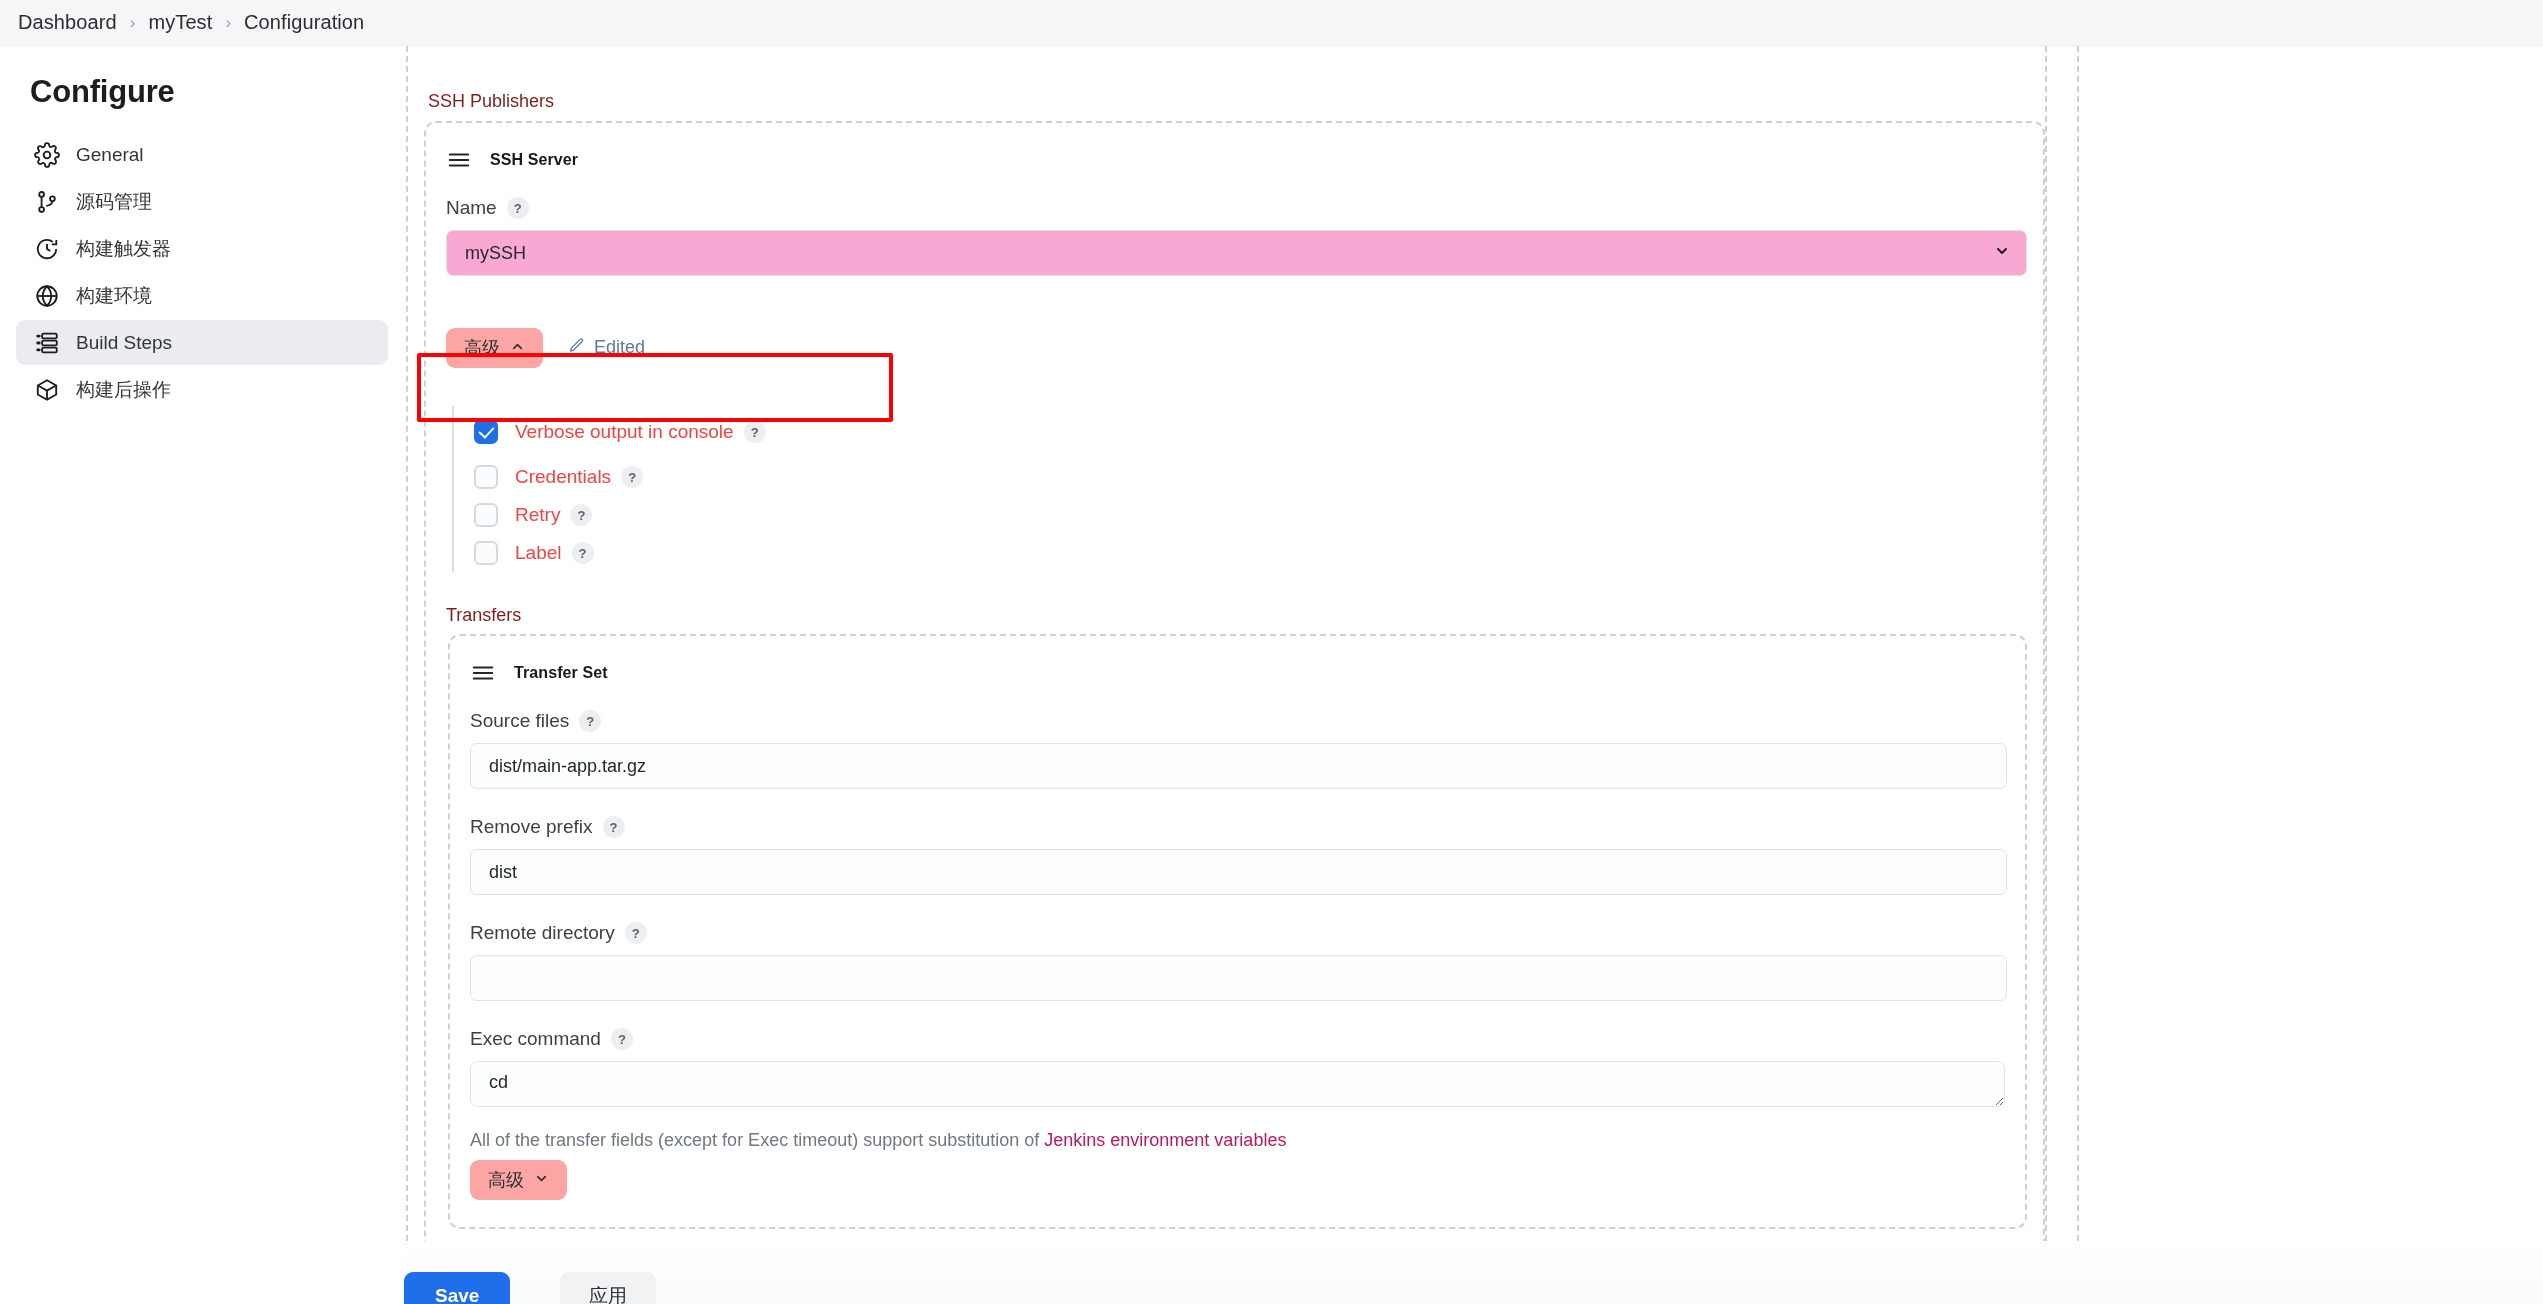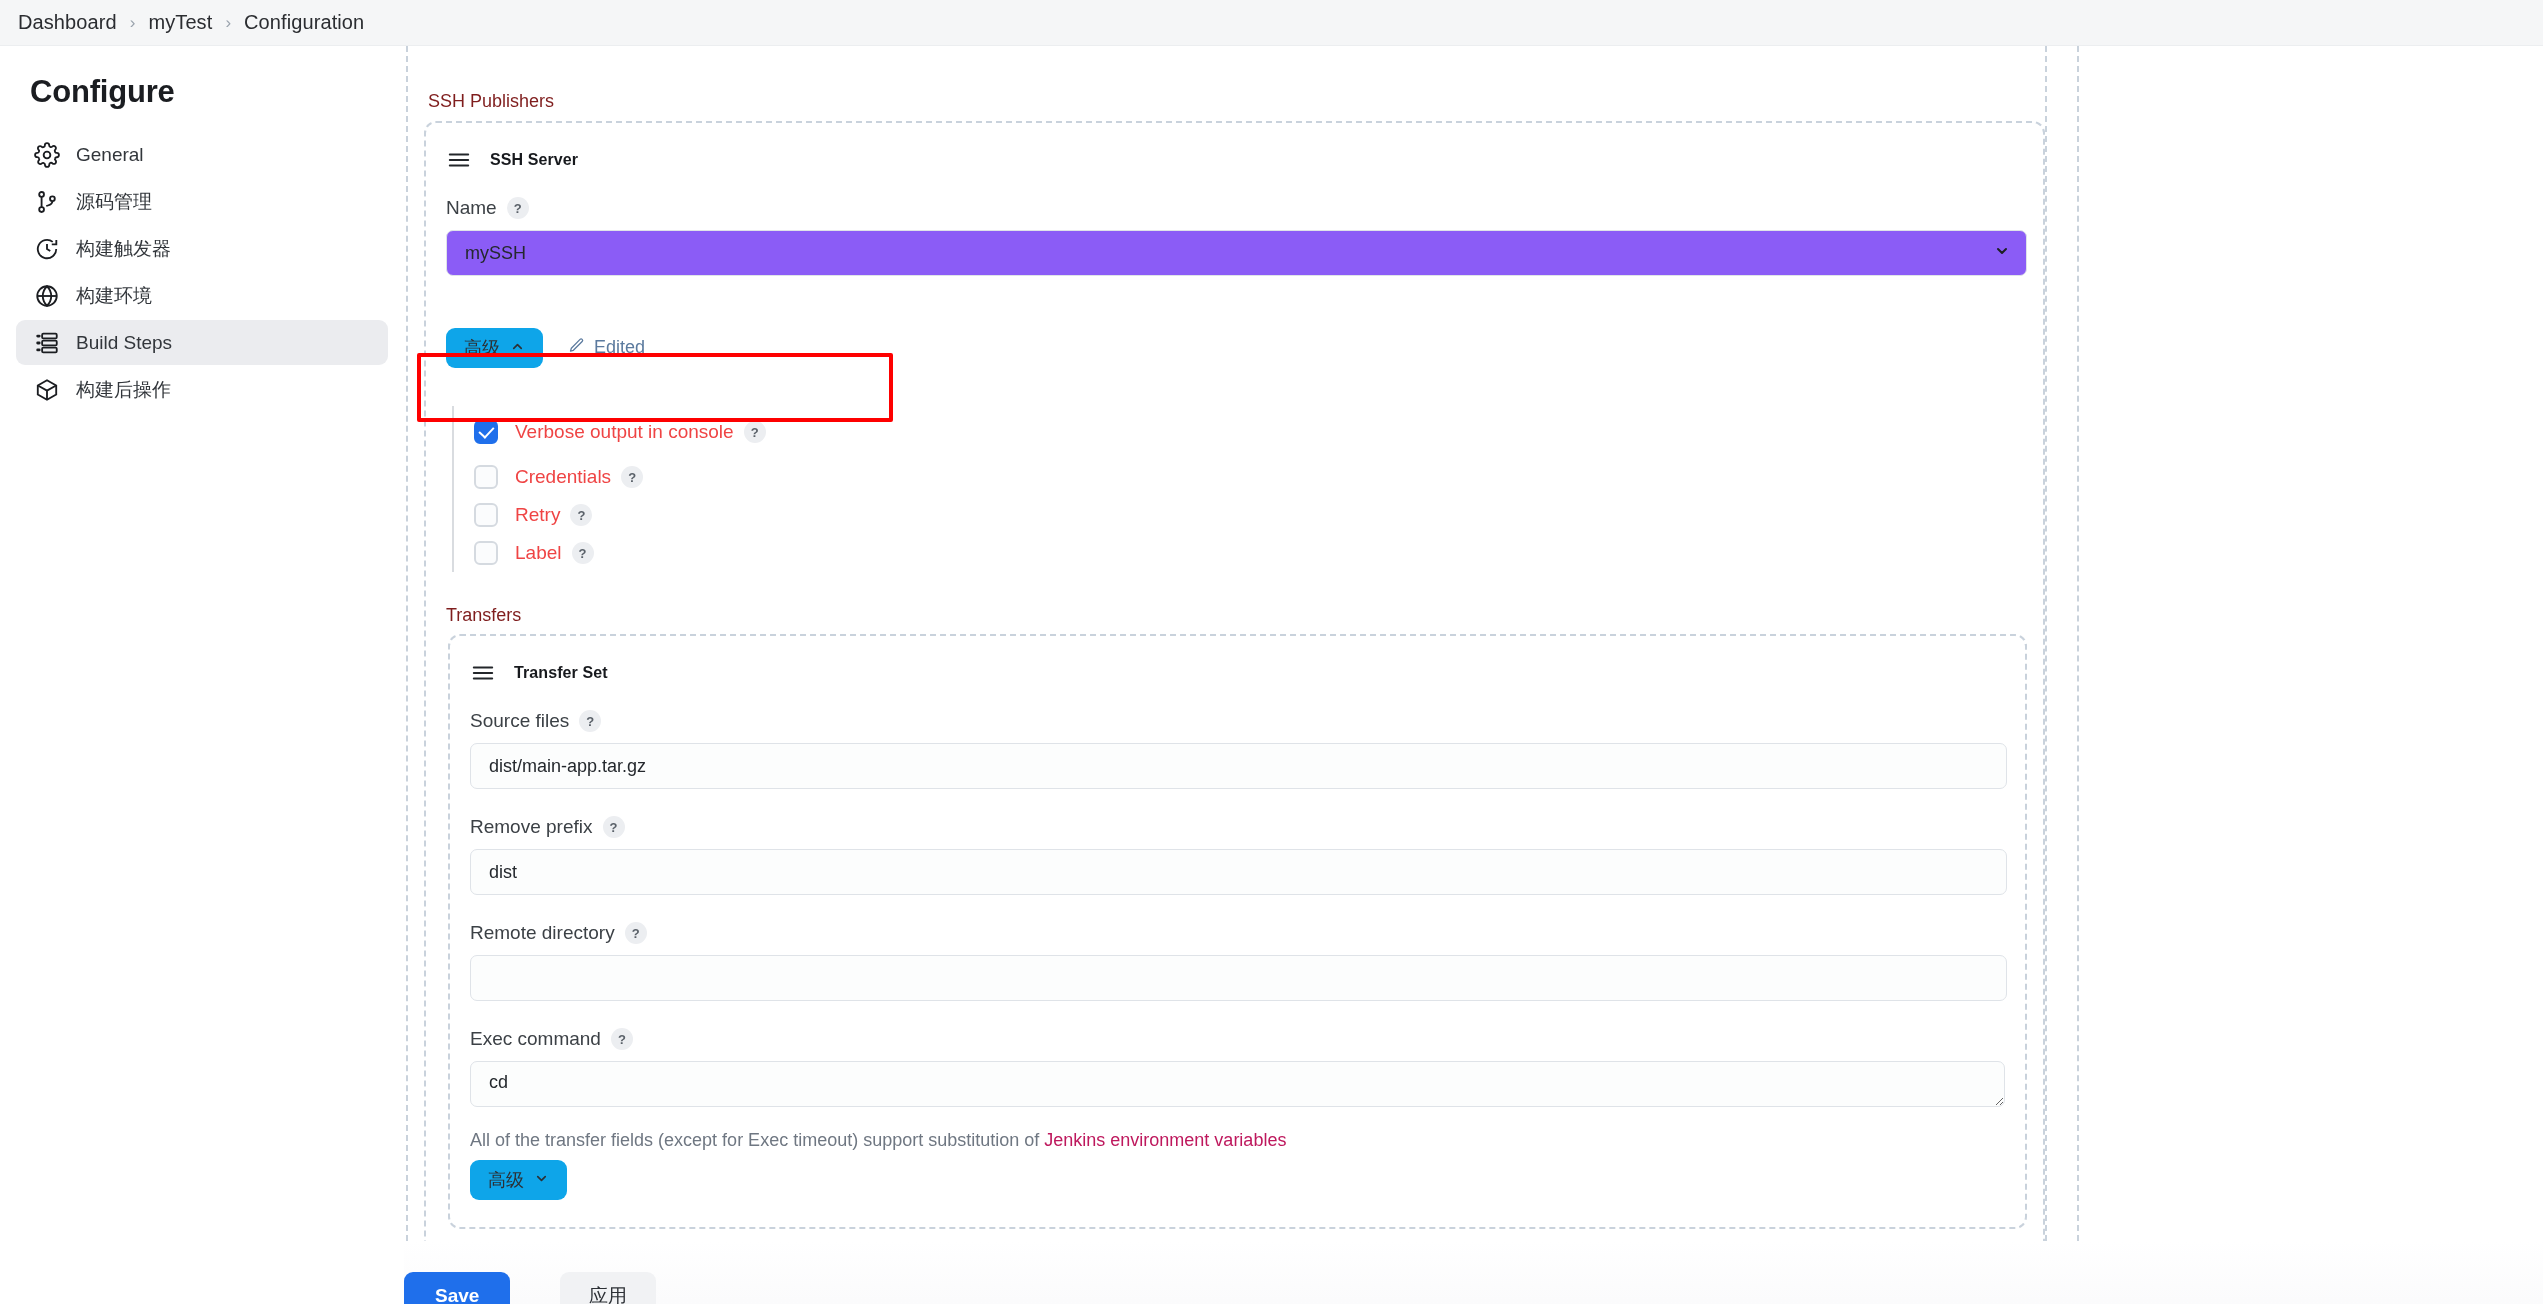--- a/index.html
+++ b/index.html
@@ -98,37 +98,37 @@
   .tarea {
     display: block; width: 100%; height: 46px;
     border: 1px solid #dfe3e8; border-radius: 7px;
     background: #fcfdfd; color: #24282d;
     font-family: "Liberation Sans", sans-serif; font-size: 18px;
     padding: 10px 18px; outline: none; resize: vertical; overflow: hidden;
   }
   .tselect {
     display: block; width: 100%; height: 46px;
     border: 1px solid #dfe3e8; border-radius: 7px;
-    background: #8b5cf6; color: #24282d;
+    background: #f9a8d4; color: #24282d;
     font-family: "Liberation Sans", sans-serif; font-size: 18px;
     padding: 0 18px; outline: none;
     -webkit-appearance: none; appearance: none;
   }
   .sel-wrap { position: relative; }
   .sel-arrow {
     position: absolute; right: 17px; top: 50%;
     transform: translateY(-50%); pointer-events: none; color: #1d2024;
   }
 
   
   .adv-row { position: absolute; display: flex; align-items: center; }
   .btn-soft {
     display: inline-flex; align-items: center; gap: 10px;
     height: 40px; padding: 0 18px; border: none; border-radius: 9px;
-    background: #0ea5e9; color: #2c3035;
+    background: #fca5a5; color: #2c3035;
     font-family: "Liberation Sans", sans-serif; font-size: 18px; cursor: pointer;
   }
   .edited {
     display: inline-flex; align-items: flex-start; gap: 9px;
     margin-left: 25px; color: #5b7a9e; font-size: 18px; cursor: pointer;
   }
 
   
   .cb-group {
     position: absolute; padding-left: 20px;

